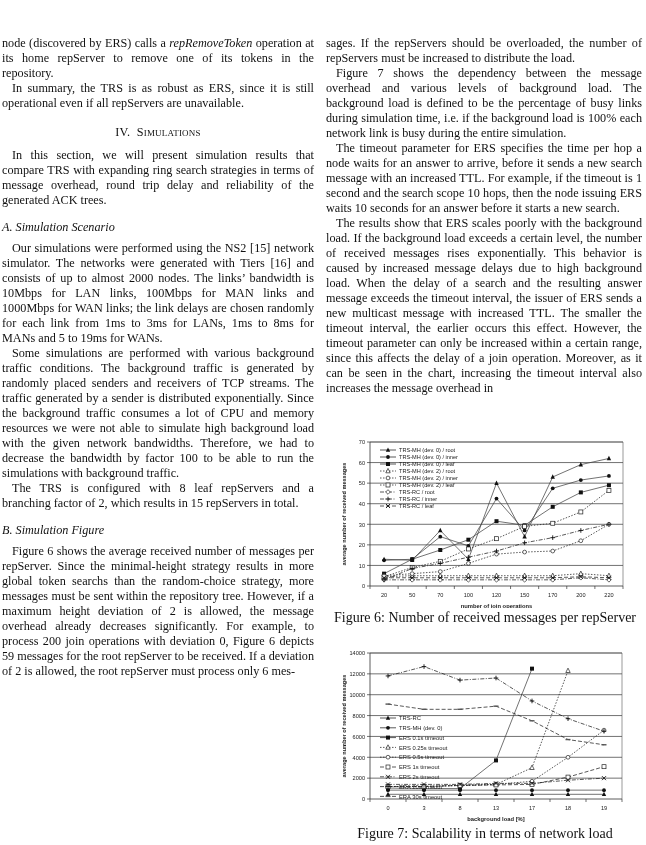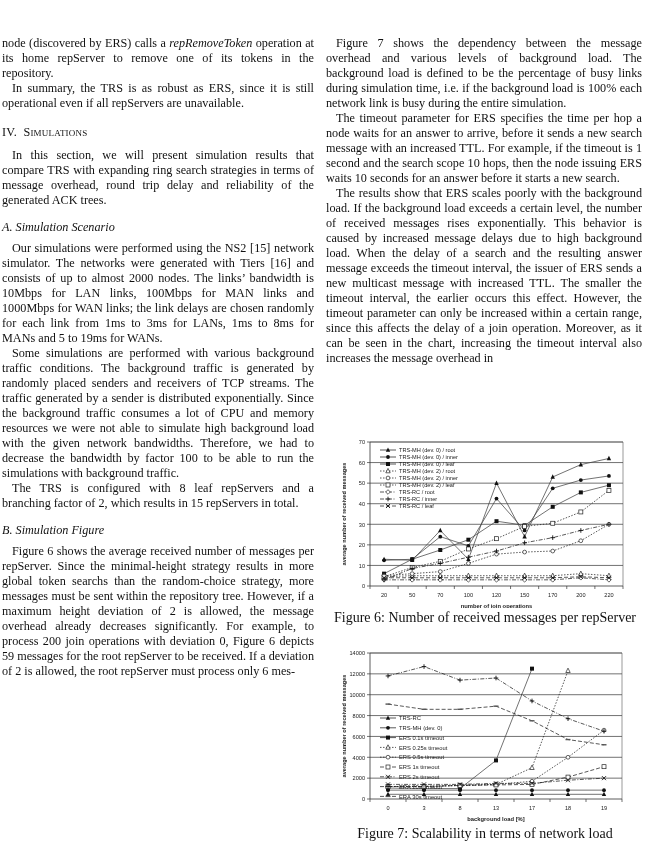--- a/index.html
+++ b/index.html
@@ -3,21 +3,21 @@
 <meta charset="utf-8">
 <style>
   html, body { margin:0; padding:0; background:#fff; }
   body { width:646px; height:845px; overflow:hidden; position:relative;
          font-family:"Liberation Serif", serif; color:#111; }
   .col { position:absolute; top:0; width:312px; font-size:12.2px; line-height:15px; text-align:justify;margin-top:36px; }
   .col.left { left:2px; }
   .col.right { left:326px; width:316px; }
   p { margin:0; text-indent:10px; hyphens:auto; }
   p.noind { text-indent:0; }
-  .section-head { margin:14px 0 8px 0; font-size:12.2px; letter-spacing:0.2px; }
+  .section-head { text-align:center; margin:14px 0 8px 0; font-size:12.2px; letter-spacing:0.2px; }
   .section-head .sc { font-variant:small-caps; }
   .sub-head { font-style:italic; margin:12px 0 6px 0; }
   em { font-style:italic; }
   .figure { position:absolute; left:326px; width:318px; }
   .figure svg { display:block; }
   .caption { text-align:center; font-size:14px; margin-top:2px; }
   svg text { font-family:"Liberation Sans", sans-serif; }
 </style>
 </head>
 <body>
@@ -32,20 +32,21 @@
   <p>In this section, we will present simulation results that compare TRS with expanding ring search strategies in terms of message overhead, round trip delay and reliability of the generated ACK trees.</p>
   <div class="sub-head">A.  Simulation Scenario</div>
   <p>Our simulations were performed using the NS2 [15] network simulator. The networks were generated with Tiers [16] and consists of up to almost 2000 nodes. The links’ bandwidth is 10Mbps for LAN links, 100Mbps for MAN links and 1000Mbps for WAN links; the link delays are chosen randomly for each link from 1ms to 3ms for LANs, 1ms to 8ms for MANs and 5 to 19ms for WANs.</p>
   <p>Some simulations are performed with various background traffic conditions. The background traffic is generated by randomly placed senders and receivers of TCP streams. The traffic generated by a sender is distributed exponentially. Since the background traffic consumes a lot of CPU and memory resources we were not able to simulate high background load with the given network bandwidths. Therefore, we had to decrease the bandwidth by factor 100 to be able to run the simulations with background traffic.</p>
   <p>The TRS is configured with 8 leaf repServers and a branching factor of 2, which results in 15 repServers in total.</p>
   <div class="sub-head">B.  Simulation Figure</div>
   <p>Figure 6 shows the average received number of messages per repServer. Since the minimal-height strategy results in more global token searchs than the random-choice strategy, more messages must be sent within the repository tree. However, if a maximum height deviation of 2 is allowed, the message overhead already decreases significantly. For example, to process 200 join operations with deviation 0, Figure 6 depicts 59 messages for the root repServer to be received. If a deviation of 2 is allowed, the root repServer must process only 6 mes-</p>
 </div>
 
 <div class="col right">
+  <p class="noind">sages. If the repServers should be overloaded, the number of repServers must be increased to distribute the load.</p>
   <p>Figure 7 shows the dependency between the message overhead and various levels of background load. The background load is defined to be the percentage of busy links during simulation time, i.e. if the background load is 100% each network link is busy during the entire simulation.</p>
   <p>The timeout parameter for ERS specifies the time per hop a node waits for an answer to arrive, before it sends a new search message with an increased TTL. For example, if the timeout is 1 second and the search scope 10 hops, then the node issuing ERS waits 10 seconds for an answer before it starts a new search.</p>
   <p>The results show that ERS scales poorly with the background load. If the background load exceeds a certain level, the number of received messages rises exponentially. This behavior is caused by increased message delays due to high background load. When the delay of a search and the resulting answer message exceeds the timeout interval, the issuer of ERS sends a new multicast message with increased TTL. The smaller the timeout interval, the earlier occurs this effect. However, the timeout parameter can only be increased within a certain range, since this affects the delay of a join operation. Moreover, as it can be seen in the chart, increasing the timeout interval also increases the message overhead in</p>
 </div>
 
 <div class="figure" style="top:438px;">
   <svg id="chart6" width="318" height="170">
       <g>
         <line x1="41" y1="148" x2="44" y2="148" stroke="#333" stroke-width="0.7"></line>
         <text x="39" y="150.3" font-size="5.6" text-anchor="end" fill="#222">0</text>

